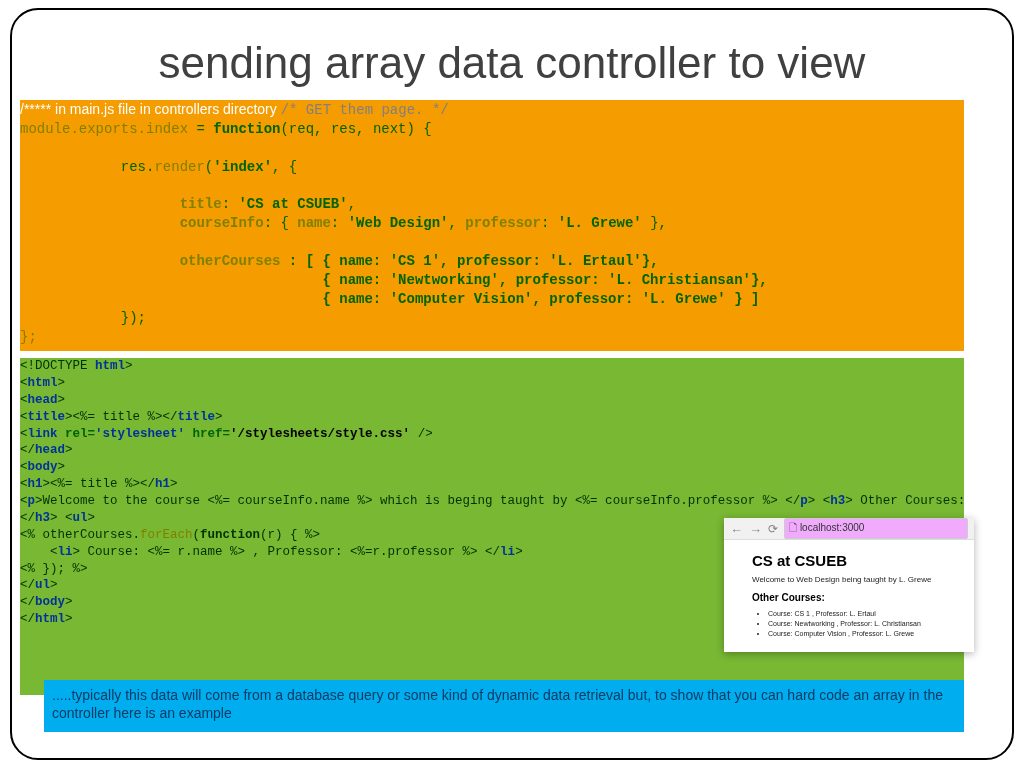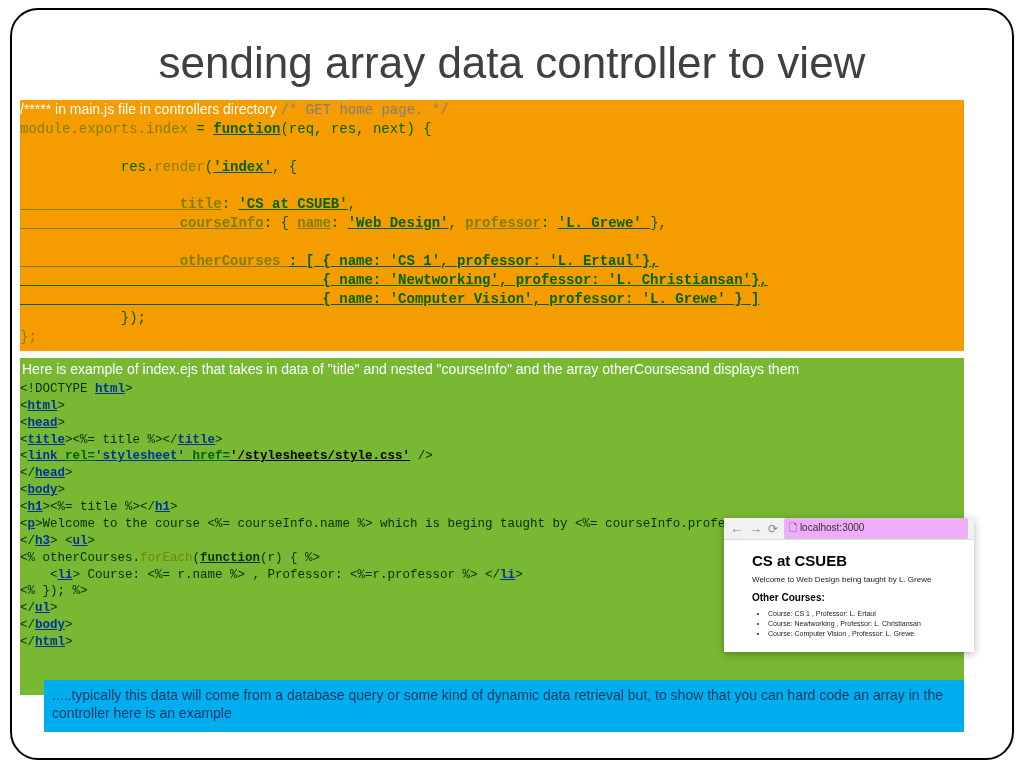--- a/index.html
+++ b/index.html
@@ -65,21 +65,21 @@
     line-height: 1.3;
   }
   .intro-orange {
     font-family: Arial, sans-serif;
     font-size: 14px;
     color: #fff;
   }
   .gray { color: #808080; }
   .olive { color: #808000; }
   .darkg { color: #006400; }
-  .b { font-weight: bold; text-decoration: underline; }
+  .b { font-weight: bold; }
   .intro-green {
     font-family: Arial, sans-serif;
     font-size: 14px;
     color: #fff;
     display: block;
     padding: 2px 0 2px 2px;
   }
   .browser {
     position: absolute;
     top: 518px;
@@ -122,37 +122,36 @@
   pre { font-family: "Courier New", monospace; white-space: pre; }
 </style>
 </head>
 <body>
 
 <div class="slide-frame"></div>
 
 <div class="title">sending array data controller to view</div>
 
 <div class="block-orange">
-<pre><span class="intro-orange">/***** in main.js file in controllers directory </span><span class="gray">/* GET home page. */</span>
+<pre><span class="intro-orange">/***** in main.js file in controllers directory </span><span class="gray">/* GET them page. */</span>
 <span class="olive">module.exports.index</span><span> = </span><span class="b darkg">function</span><span>(req, res, next) {</span>
 
 <span>            res.</span><span class="olive">render</span><span>(</span><span class="b darkg">'index'</span><span>, {</span>
 
 <span class="b olive">                   title</span><span>: </span><span class="b darkg">'CS at CSUEB'</span><span>,</span>
 <span class="b olive">                   courseInfo</span><span>: { </span><span class="b olive">name</span><span>: </span><span class="b darkg">'Web Design'</span><span>, </span><span class="b olive">professor</span><span>: </span><span class="b darkg">'L. Grewe' </span><span>},</span>
 
 <span class="b olive">                   otherCourses </span><span class="b darkg">: [ { name: </span><span class="b darkg">'CS 1'</span><span class="b darkg">, professor: </span><span class="b darkg">'L. Ertaul'</span><span class="b darkg">},</span>
 <span class="b darkg">                                    { name: </span><span class="b darkg">'Newtworking'</span><span class="b darkg">, professor: </span><span class="b darkg">'L. Christiansan'</span><span class="b darkg">},</span>
 <span class="b darkg">                                    { name: </span><span class="b darkg">'Computer Vision'</span><span class="b darkg">, professor: </span><span class="b darkg">'L. Grewe' </span><span class="b darkg">} ]</span>
 <span>            });</span>
 <span class="olive">};</span></pre>
 </div>
 
 <div class="block-green">
-<span class="intro-green">Here is example of index.ejs that takes in data of "title" and nested "courseInfo" and the array otherCoursesand displays them</span>
 <pre><span>&lt;!DOCTYPE </span><span class="b" style="color:#003399">html</span><span>&gt;</span>
 <span>&lt;</span><span class="b" style="color:#003399">html</span><span>&gt;</span>
 <span>&lt;</span><span class="b" style="color:#003399">head</span><span>&gt;</span>
 <span>&lt;</span><span class="b" style="color:#003399">title</span><span>&gt;&lt;%= title %&gt;&lt;/</span><span class="b" style="color:#003399">title</span><span>&gt;</span>
 <span>&lt;</span><span class="b" style="color:#003399">link </span><span class="b" style="color:#006400">rel=</span><span class="b" style="color:#003399">'stylesheet' </span><span class="b" style="color:#006400">href=</span><span class="b" style="color:#000000">'/stylesheets/style.css'</span><span> /&gt;</span>
 <span>&lt;/</span><span class="b" style="color:#003399">head</span><span>&gt;</span>
 <span>&lt;</span><span class="b" style="color:#003399">body</span><span>&gt;</span>
 <span>&lt;</span><span class="b" style="color:#003399">h1</span><span>&gt;&lt;%= title %&gt;&lt;/</span><span class="b" style="color:#003399">h1</span><span>&gt;</span>
 <span>&lt;</span><span class="b" style="color:#003399">p</span><span>&gt;Welcome to the course &lt;%= courseInfo.name %&gt; which is beging taught by &lt;%= courseInfo.professor %&gt; &lt;/</span><span class="b" style="color:#003399">p</span><span>&gt; &lt;</span><span class="b" style="color:#003399">h3</span><span>&gt; Other Courses:</span>
 <span>&lt;/</span><span class="b" style="color:#003399">h3</span><span>&gt; &lt;</span><span class="b" style="color:#003399">ul</span><span>&gt;</span>

